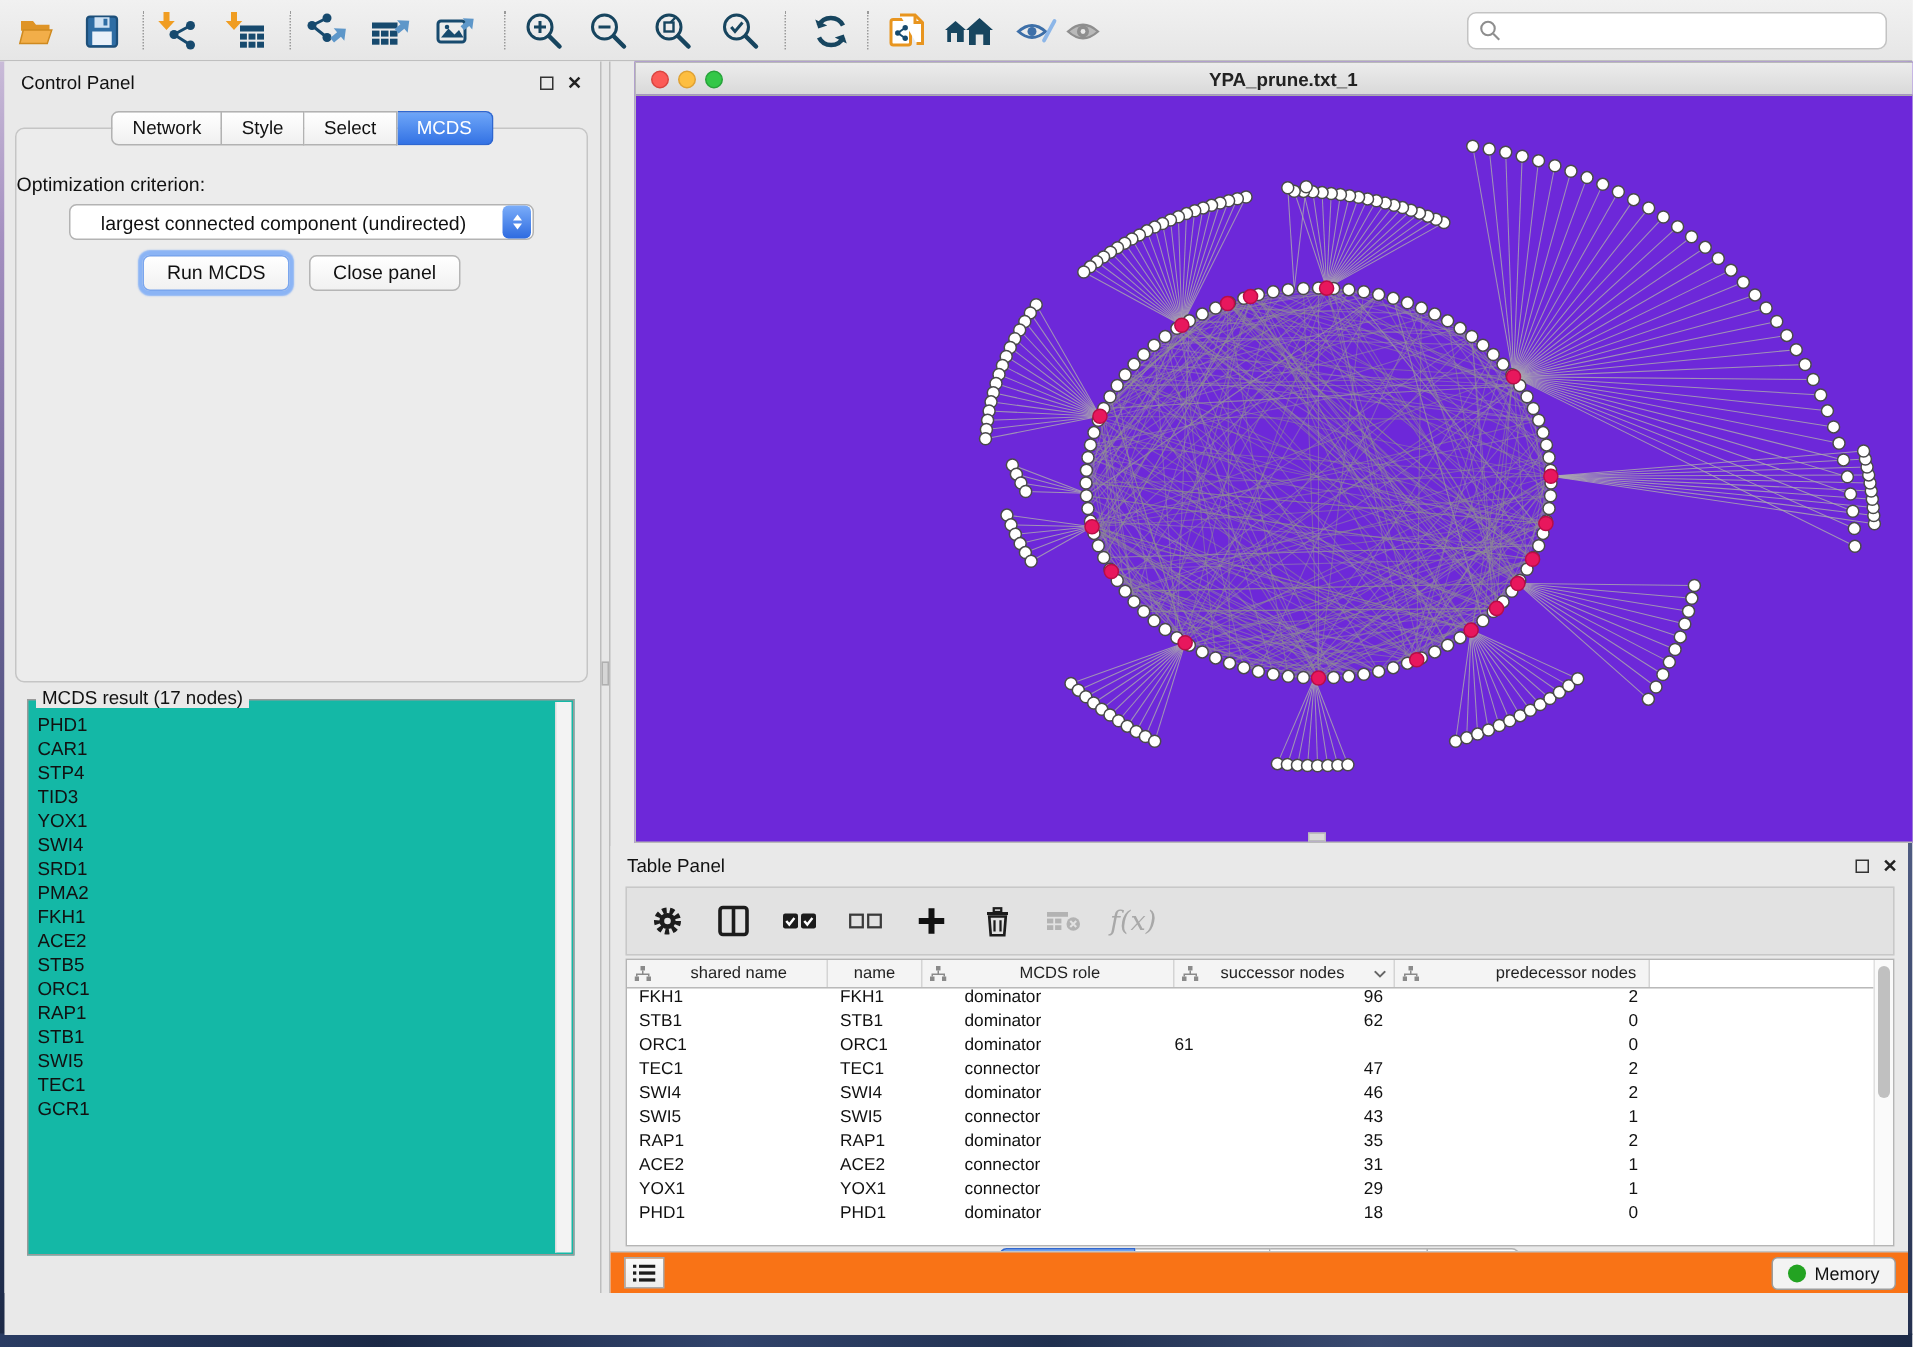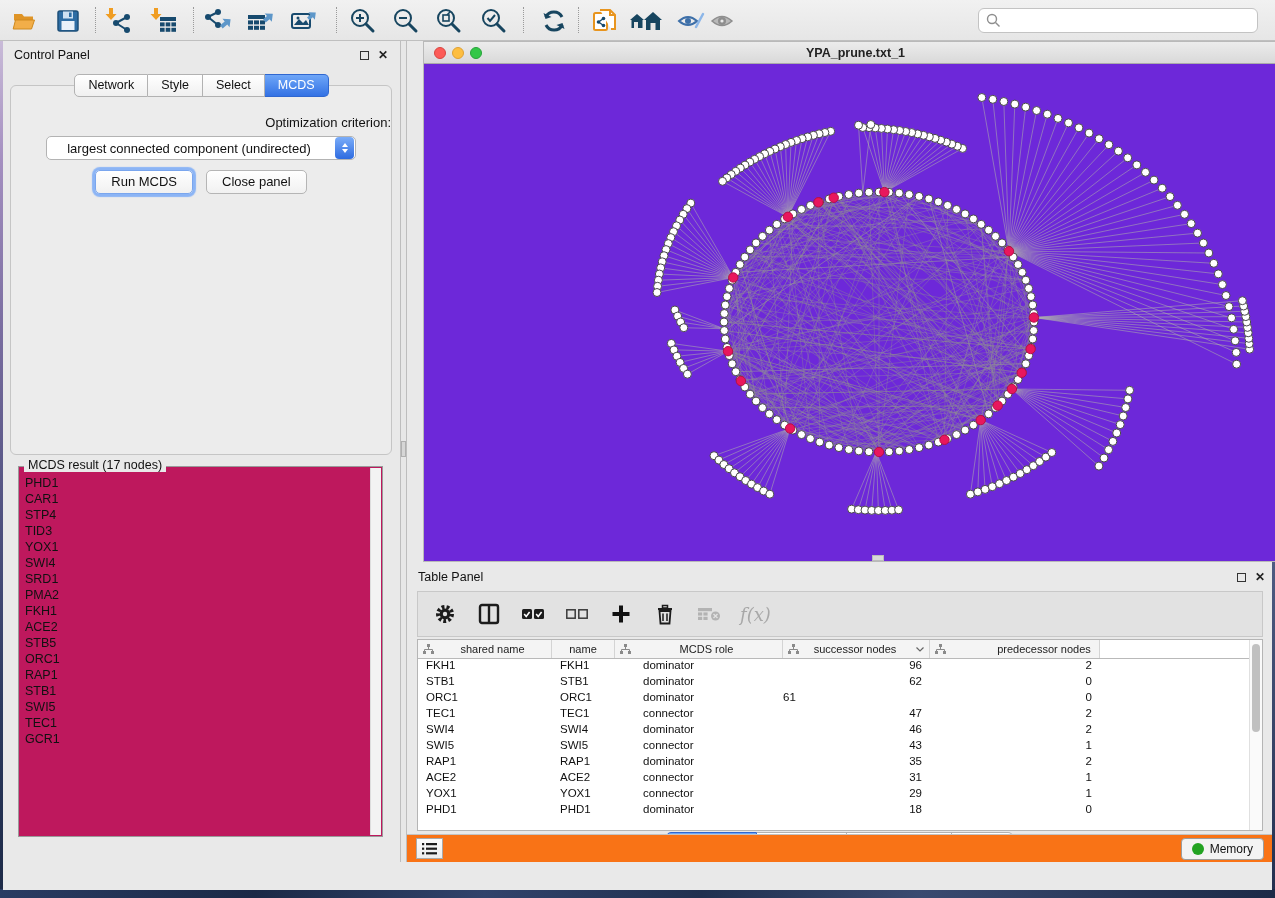--- a/index.html
+++ b/index.html
@@ -35,35 +35,35 @@
   .seg { display:flex; }
   .seg .tab { background:linear-gradient(#ffffff,#f0f0f0); border:1px solid #b2b2b2; border-left:none;
     padding:3px 13px 4px 13px; font-size:12.5px; color:#111; cursor:default; white-space:nowrap; }
   .seg .tab:first-child { border-left:1px solid #b2b2b2; border-radius:5px 0 0 5px; }
   .seg .tab:last-child { border-radius:0 5px 5px 0; }
   .seg .tab.active { background:linear-gradient(#6ea6f8,#3372e4); color:#fff; border-color:#2f67d0; }
   #control-tabs { position:absolute; top:33px; left:0; width:100%; justify-content:center; z-index:2; }
 
   #cp-box { position:absolute; left:7px; right:8px; top:44px; height:370px; background:#ececec;
     border:1px solid #c5c5c5; border-radius:6px; z-index:1; }
-  #criterion-label { position:absolute; top:29px; width:100%; text-align:right; font-size:13px; color:#111; }
+  #criterion-label { position:absolute; top:29px; width:100%; text-align:left; font-size:13px; color:#111; }
   #criterion-select { position:absolute; left:35px; right:35px; top:50px; height:24px; background:#fff;
     border:1px solid #b3b3b3; border-radius:5px; display:flex; align-items:center; }
   #criterion-select .val { flex:1; text-align:center; font-size:13px; color:#111; padding-right:4px; }
   #criterion-select .stepper { width:19px; height:22px; margin-right:1px; border-radius:4px;
     background:linear-gradient(#7badf9,#2e6be0); display:flex; flex-direction:column; align-items:center; justify-content:center; gap:2px; }
   .chev { width:0; height:0; border-left:3.5px solid transparent; border-right:3.5px solid transparent; }
   .chev.up { border-bottom:4px solid #fff; }
   .chev.dn { border-top:4px solid #fff; }
   #cp-buttons { position:absolute; top:84px; width:100%; display:flex; justify-content:center; gap:13px; }
   .macbtn { background:linear-gradient(#ffffff,#f1f1f1); border:1px solid #b5b5b5; border-radius:5px;
     font-size:13px; color:#111; padding:3px 15px 4px 15px; }
   .macbtn.focusring { box-shadow:0 0 1px 3px rgba(88,150,250,.65); border-color:#7aa6ee; }
 
-  #mcds-result { position:absolute; left:15px; right:17px; top:425px; height:371px; background:#be185d;
+  #mcds-result { position:absolute; left:15px; right:17px; top:425px; height:371px; background:#14b8a6;
     border:1px solid #9a9a9a; }
   #mcds-legend { position:absolute; top:-9px; left:5px; background:#e9e9e9; padding:0 4px; font-size:12.5px; color:#111; }
   #mcds-list { position:absolute; left:6px; top:8px; right:14px; bottom:4px; overflow:hidden;
     font-size:12.5px; color:#111; line-height:16px; }
   #mcds-scroll { position:absolute; right:1px; top:1px; bottom:1px; width:11px; background:#f3f3f3; border-left:1px solid #ddd; }
 
   
   #v-splitter { position:absolute; left:397px; top:0; width:7px; height:821px; background:#e7e7e7;
     border-left:1px solid #bdbdbd; border-right:1px solid #bdbdbd; }
   #v-splitter .grip { position:absolute; left:0px; top:400px; width:5px; height:16px; background:#d6d6d6; border:1px solid #b0b0b0; }

